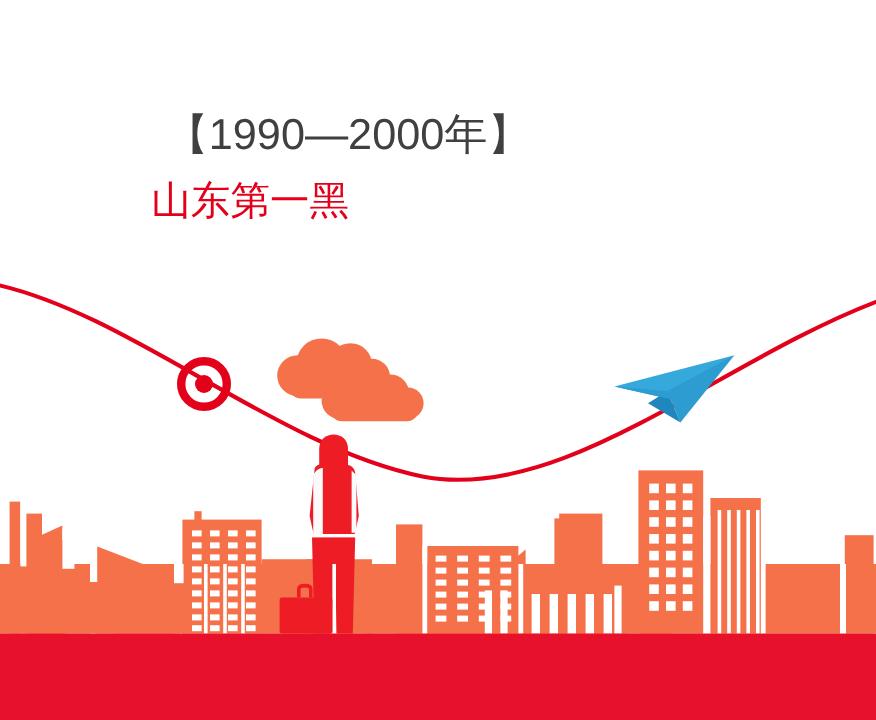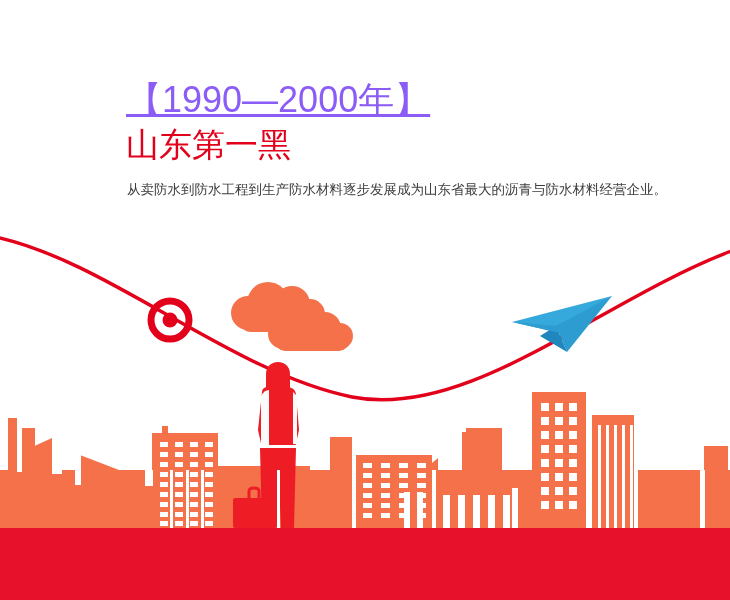--- a/index.html
+++ b/index.html
@@ -37,26 +37,25 @@
   }
   .title-block {
     position: absolute;
     left: 126px;
     top: 78px;
     pointer-events: auto;
   }
   .title-line1 {
     font-size: 36px;
     line-height: 44px;
-    color: #8b5cf6;
+    color: #404040;
     letter-spacing: 0px;
     white-space: nowrap;
     font-weight: normal;
-    margin: 0;
-    text-decoration: underline;
+    margin: 12px;
   }
   .title-line2 {
     font-size: 33px;
     line-height: 42px;
     color: #e3001b;
     white-space: nowrap;
     font-weight: normal;
     margin: 0;
     margin-top: 2px;
   }
@@ -325,17 +324,16 @@
     <rect x="0" y="528" width="730" height="72" fill="#e8112b"></rect>
   </svg>
 
   <div class="text-layer">
     <div class="title-block">
       <div class="title-line1">【1990—2000年】</div>
       <div class="title-line2">山东第一黑</div>
     </div>
 
     <div class="body-block">
-      <div class="body-line">从卖防水到防水工程到生产防水材料逐步发展成为山东省最大的沥青与防水材料经营企业。</div>
     </div>
   </div>
 
 </div>
 
 </body></html>

